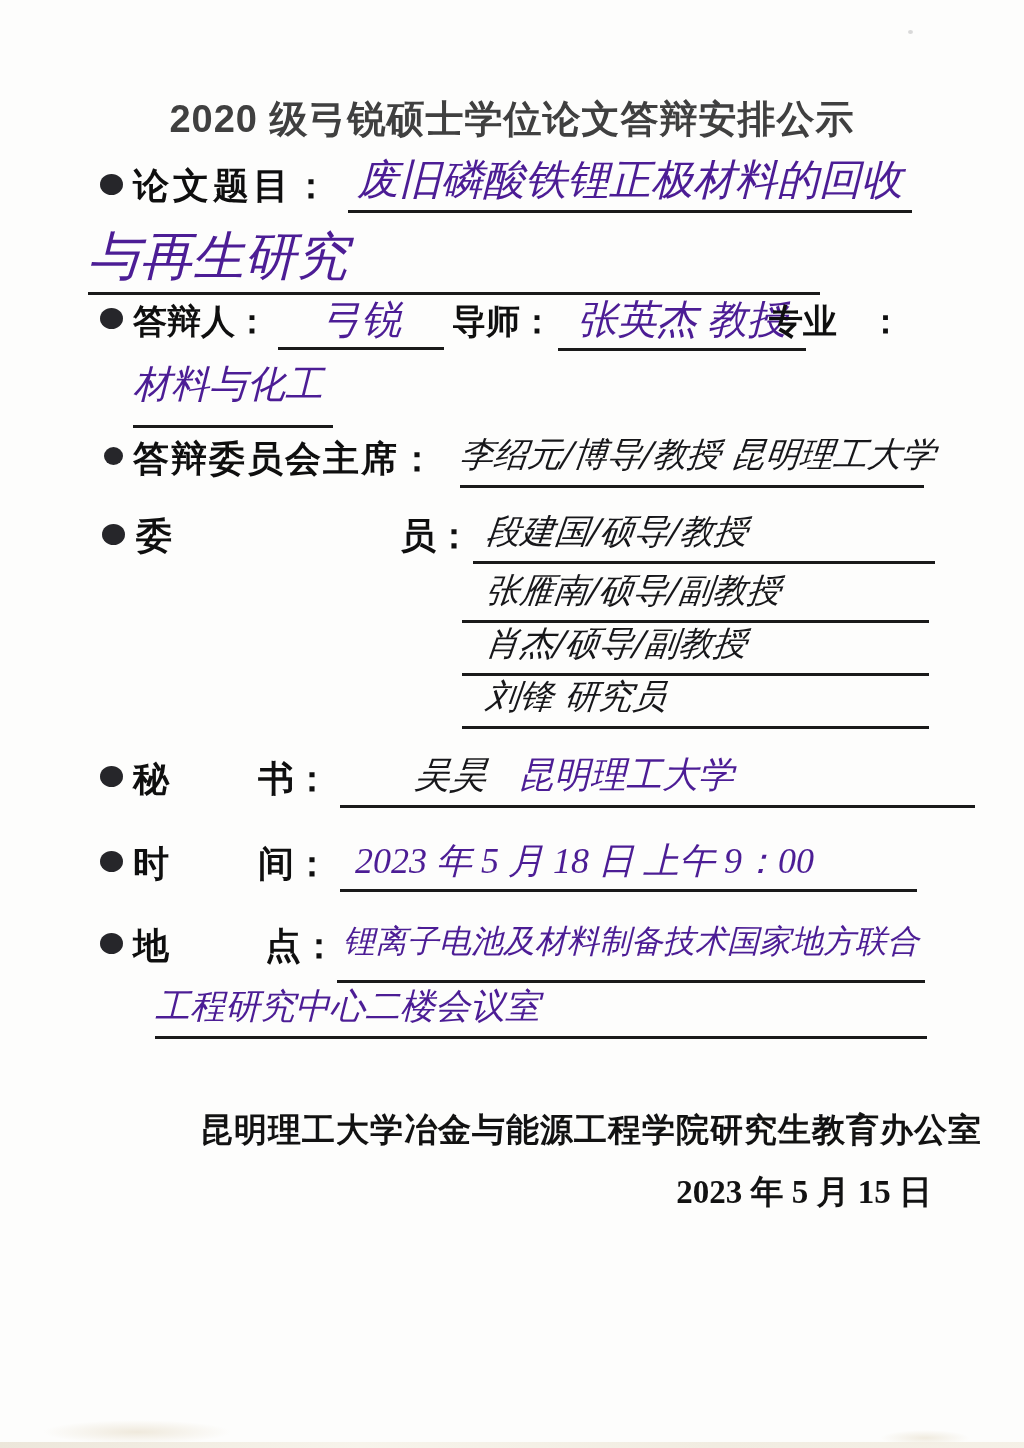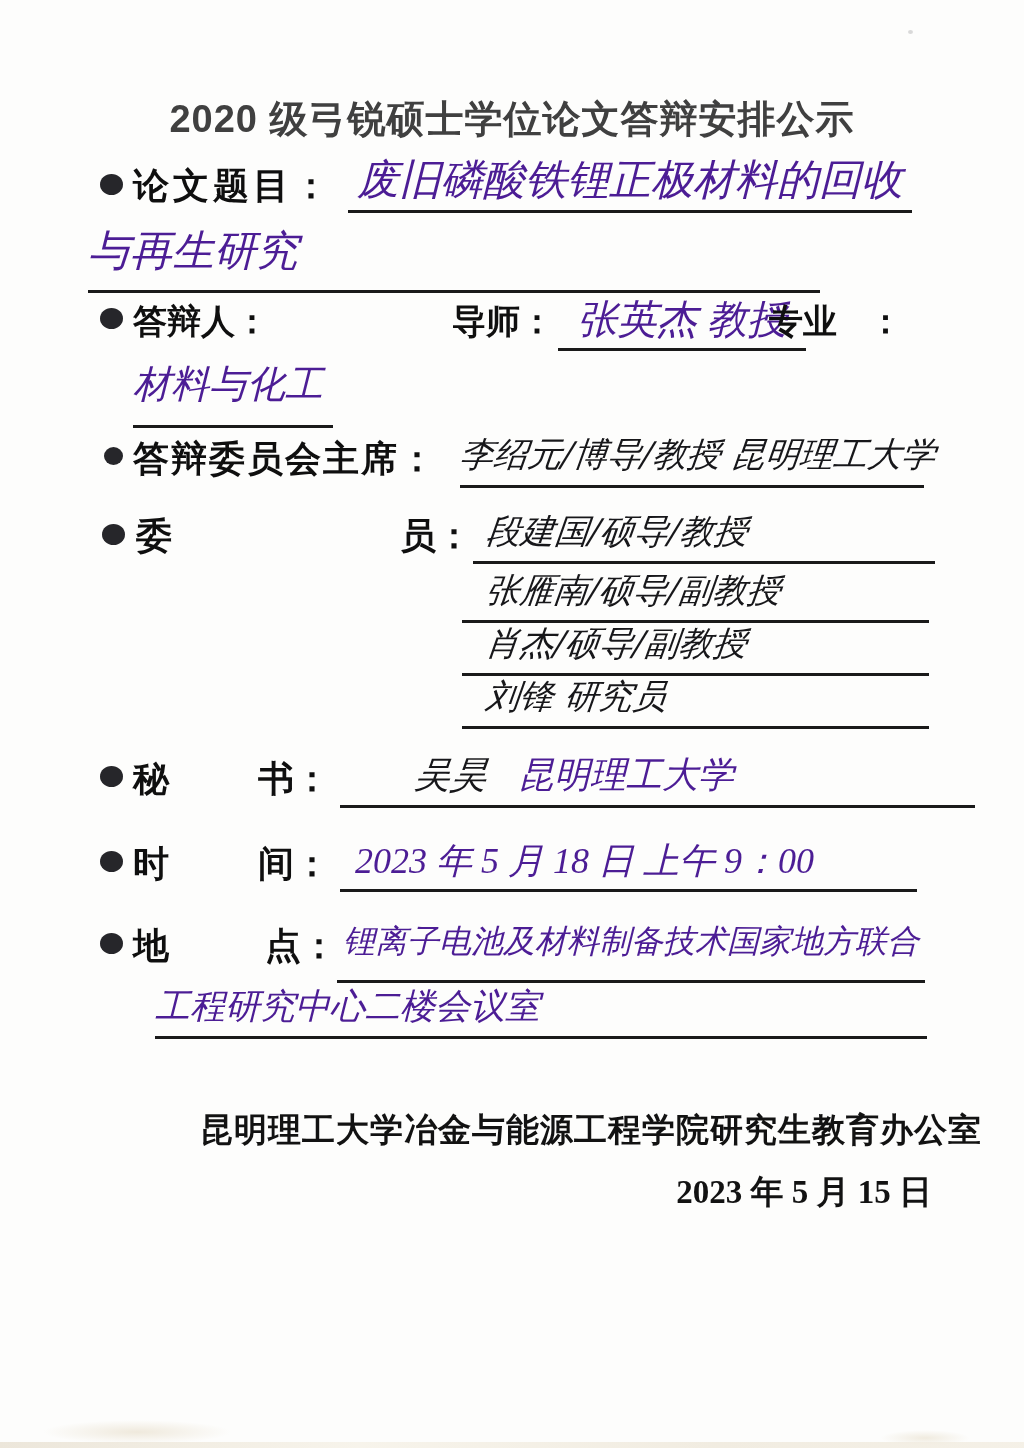--- a/index.html
+++ b/index.html
@@ -54,24 +54,25 @@
 </head>
 <body>
 
 <div class="page">
 
   <div class="abs title">2020 级弓锐硕士学位论文答辩安排公示</div>
 
   <div class="abs bullet" style="left:100px;top:174px;"></div>
   <div class="abs lbl" style="left:133px;top:165px;font-size:36px;letter-spacing:4px;">论文题目：</div>
   <div class="abs uline serif center" style="left:348px;top:155px;width:564px;font-size:42px;padding-bottom:5px;">废旧磷酸铁锂正极材料的回收</div>
-  <div class="abs uline serif" style="left:88px;top:226px;width:732px;font-size:42px;padding-bottom:14px;">与再生研究</div>
+  <div class="abs uline serif" style="left:88px;top:226px;width:732px;font-size:52px;padding-bottom:4px;">与再生研究</div>
 
   <div class="abs bullet" style="left:100px;top:308px;"></div>
   <div class="abs lbl" style="left:133px;top:302px;font-size:34px;">答辩人：</div>
+  <div class="abs uline serif center" style="left:278px;top:296px;width:166px;font-size:40px;padding-bottom:3px;">弓锐</div>
   <div class="abs lbl" style="left:452px;top:302px;font-size:34px;">导师：</div>
   <div class="abs uline serif center" style="left:558px;top:296px;width:248px;font-size:40px;padding-bottom:4px;">张英杰 教授</div>
   <div class="abs lbl" style="left:769px;top:302px;font-size:34px;word-spacing:22px;">专业 ：</div>
   <div class="abs uline serif" style="left:133px;top:362px;width:200px;font-size:38px;padding-bottom:17px;">材料与化工</div>
 
   <div class="abs bullet" style="left:104px;top:447px;width:19px;height:18px;"></div>
   <div class="abs lbl" style="left:133px;top:438px;font-size:36px;letter-spacing:2px;">答辩委员会主席：</div>
   <div class="abs uline" style="left:460px;top:434px;width:464px;font-size:34px;padding-bottom:9px;">
     <span class="hand">李绍元/博导/教授 昆明理工大学</span>
   </div>

